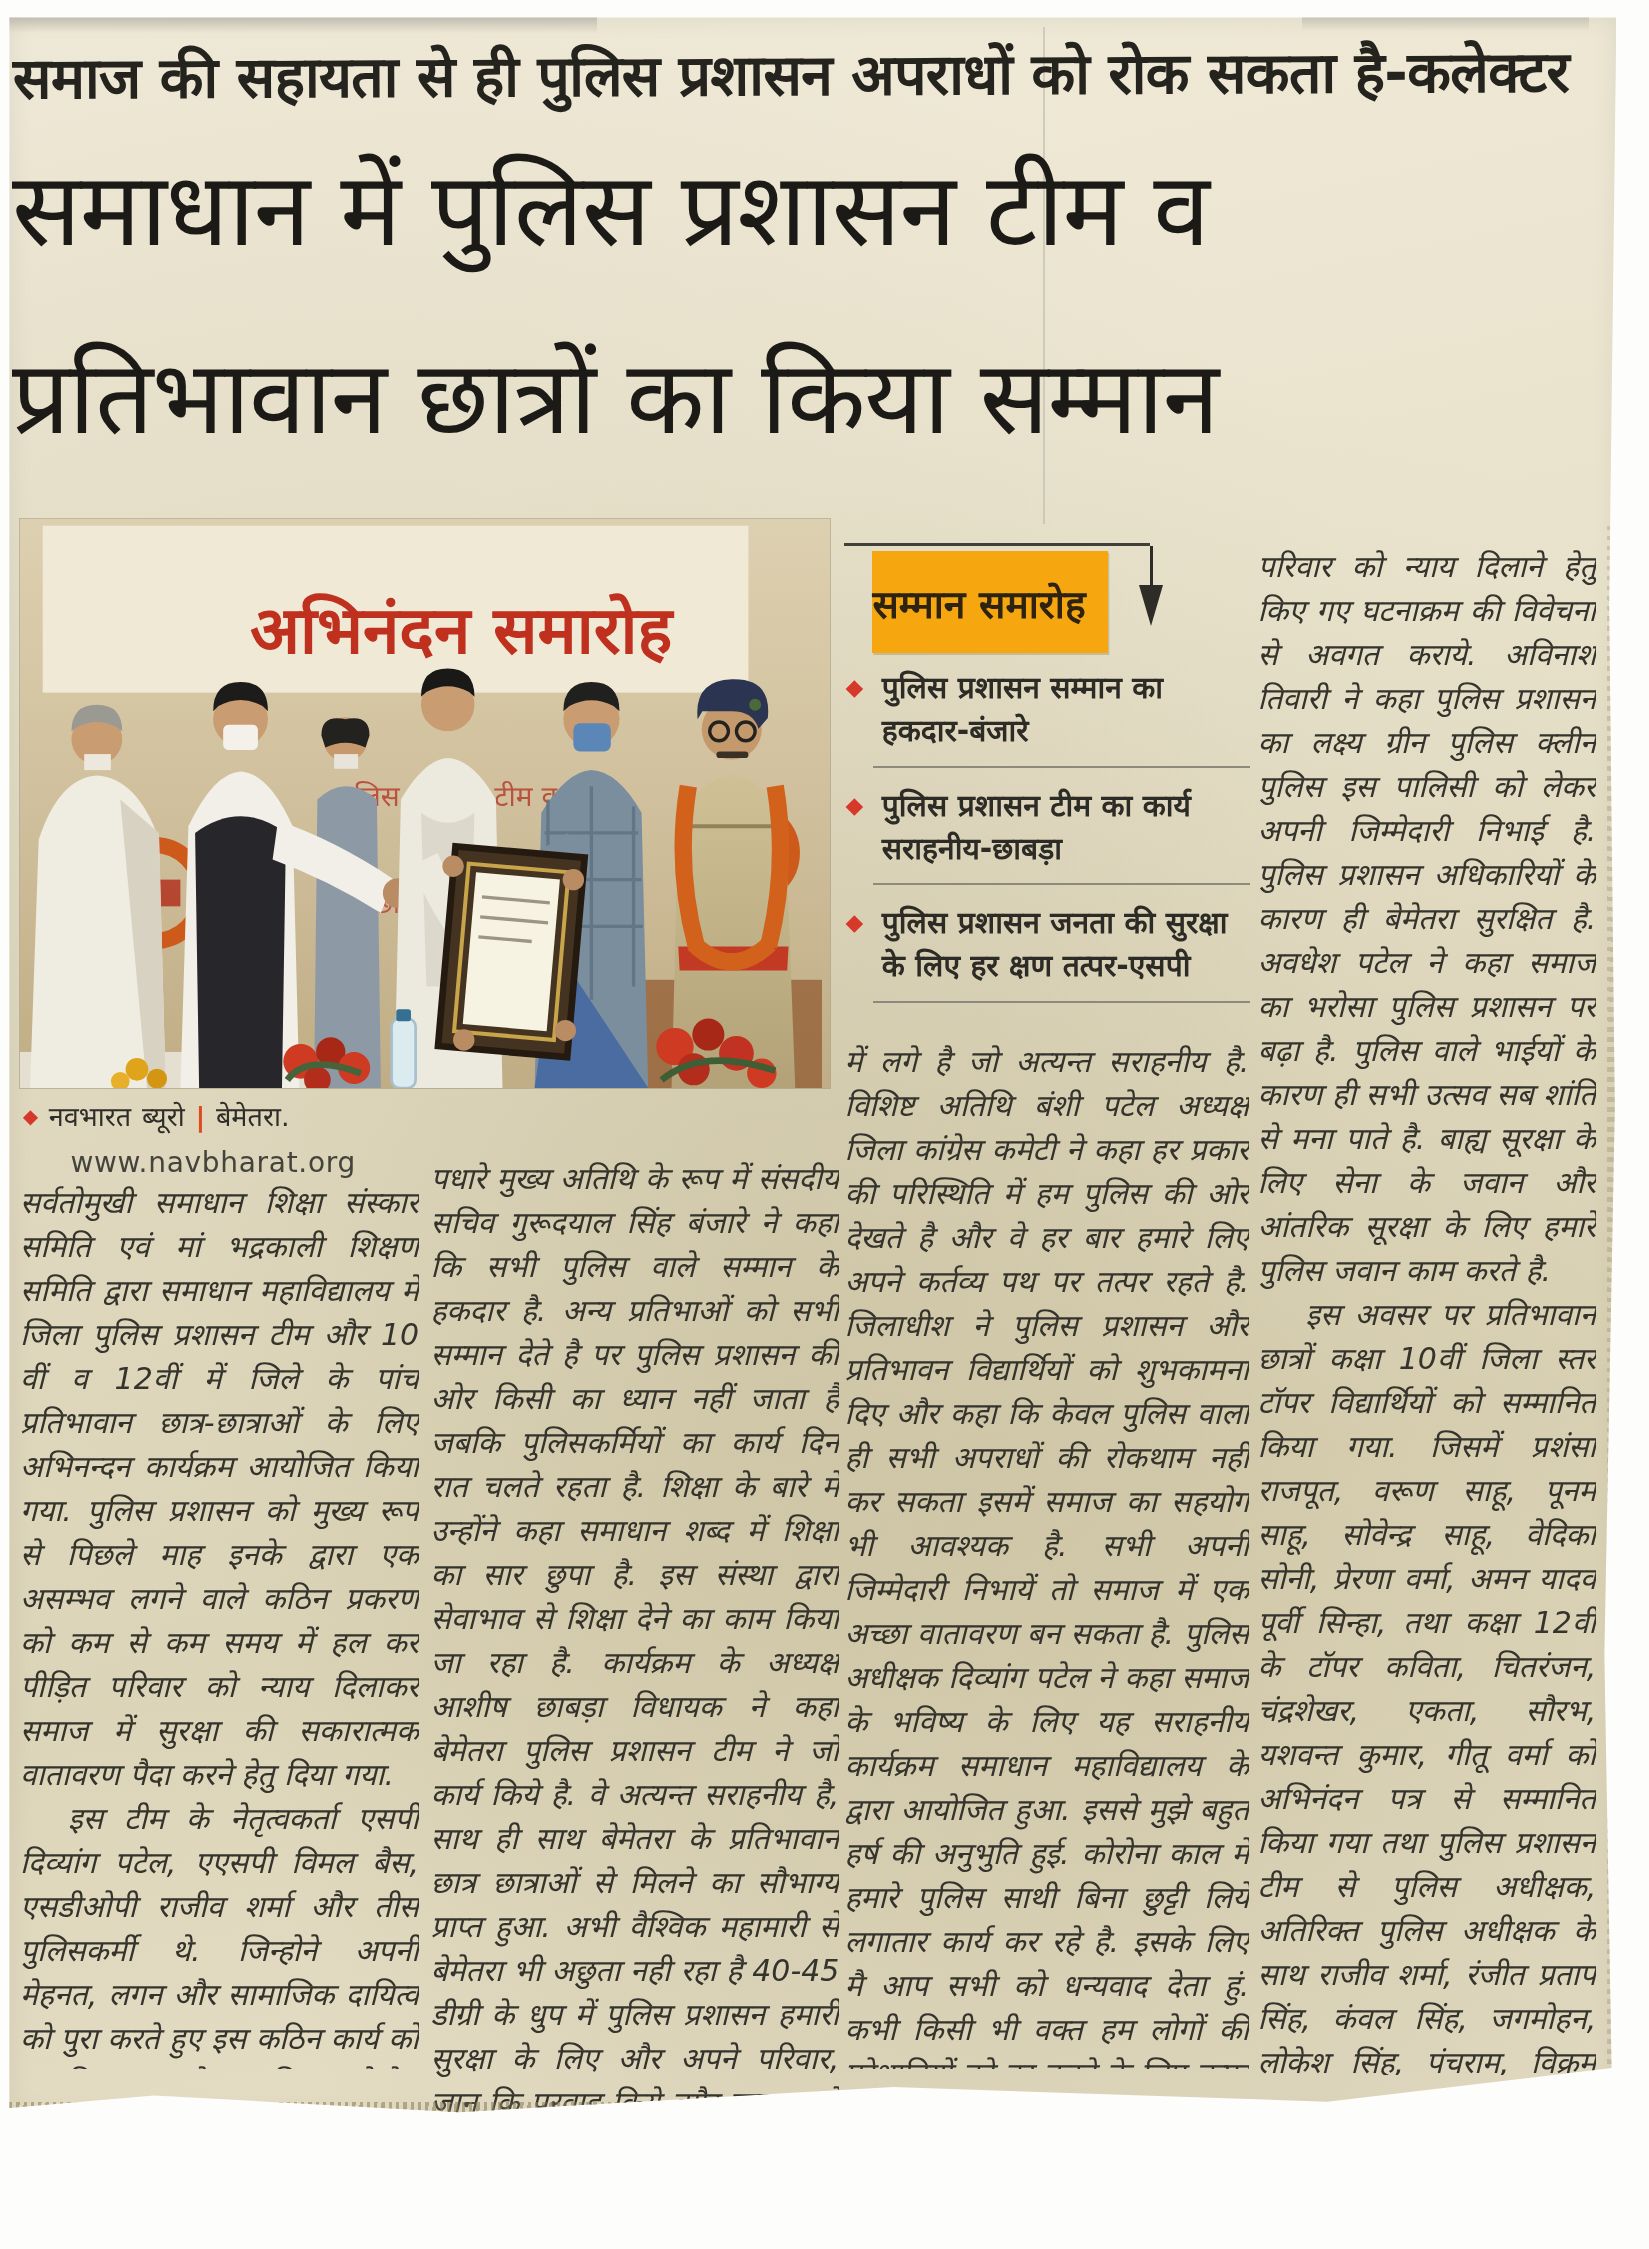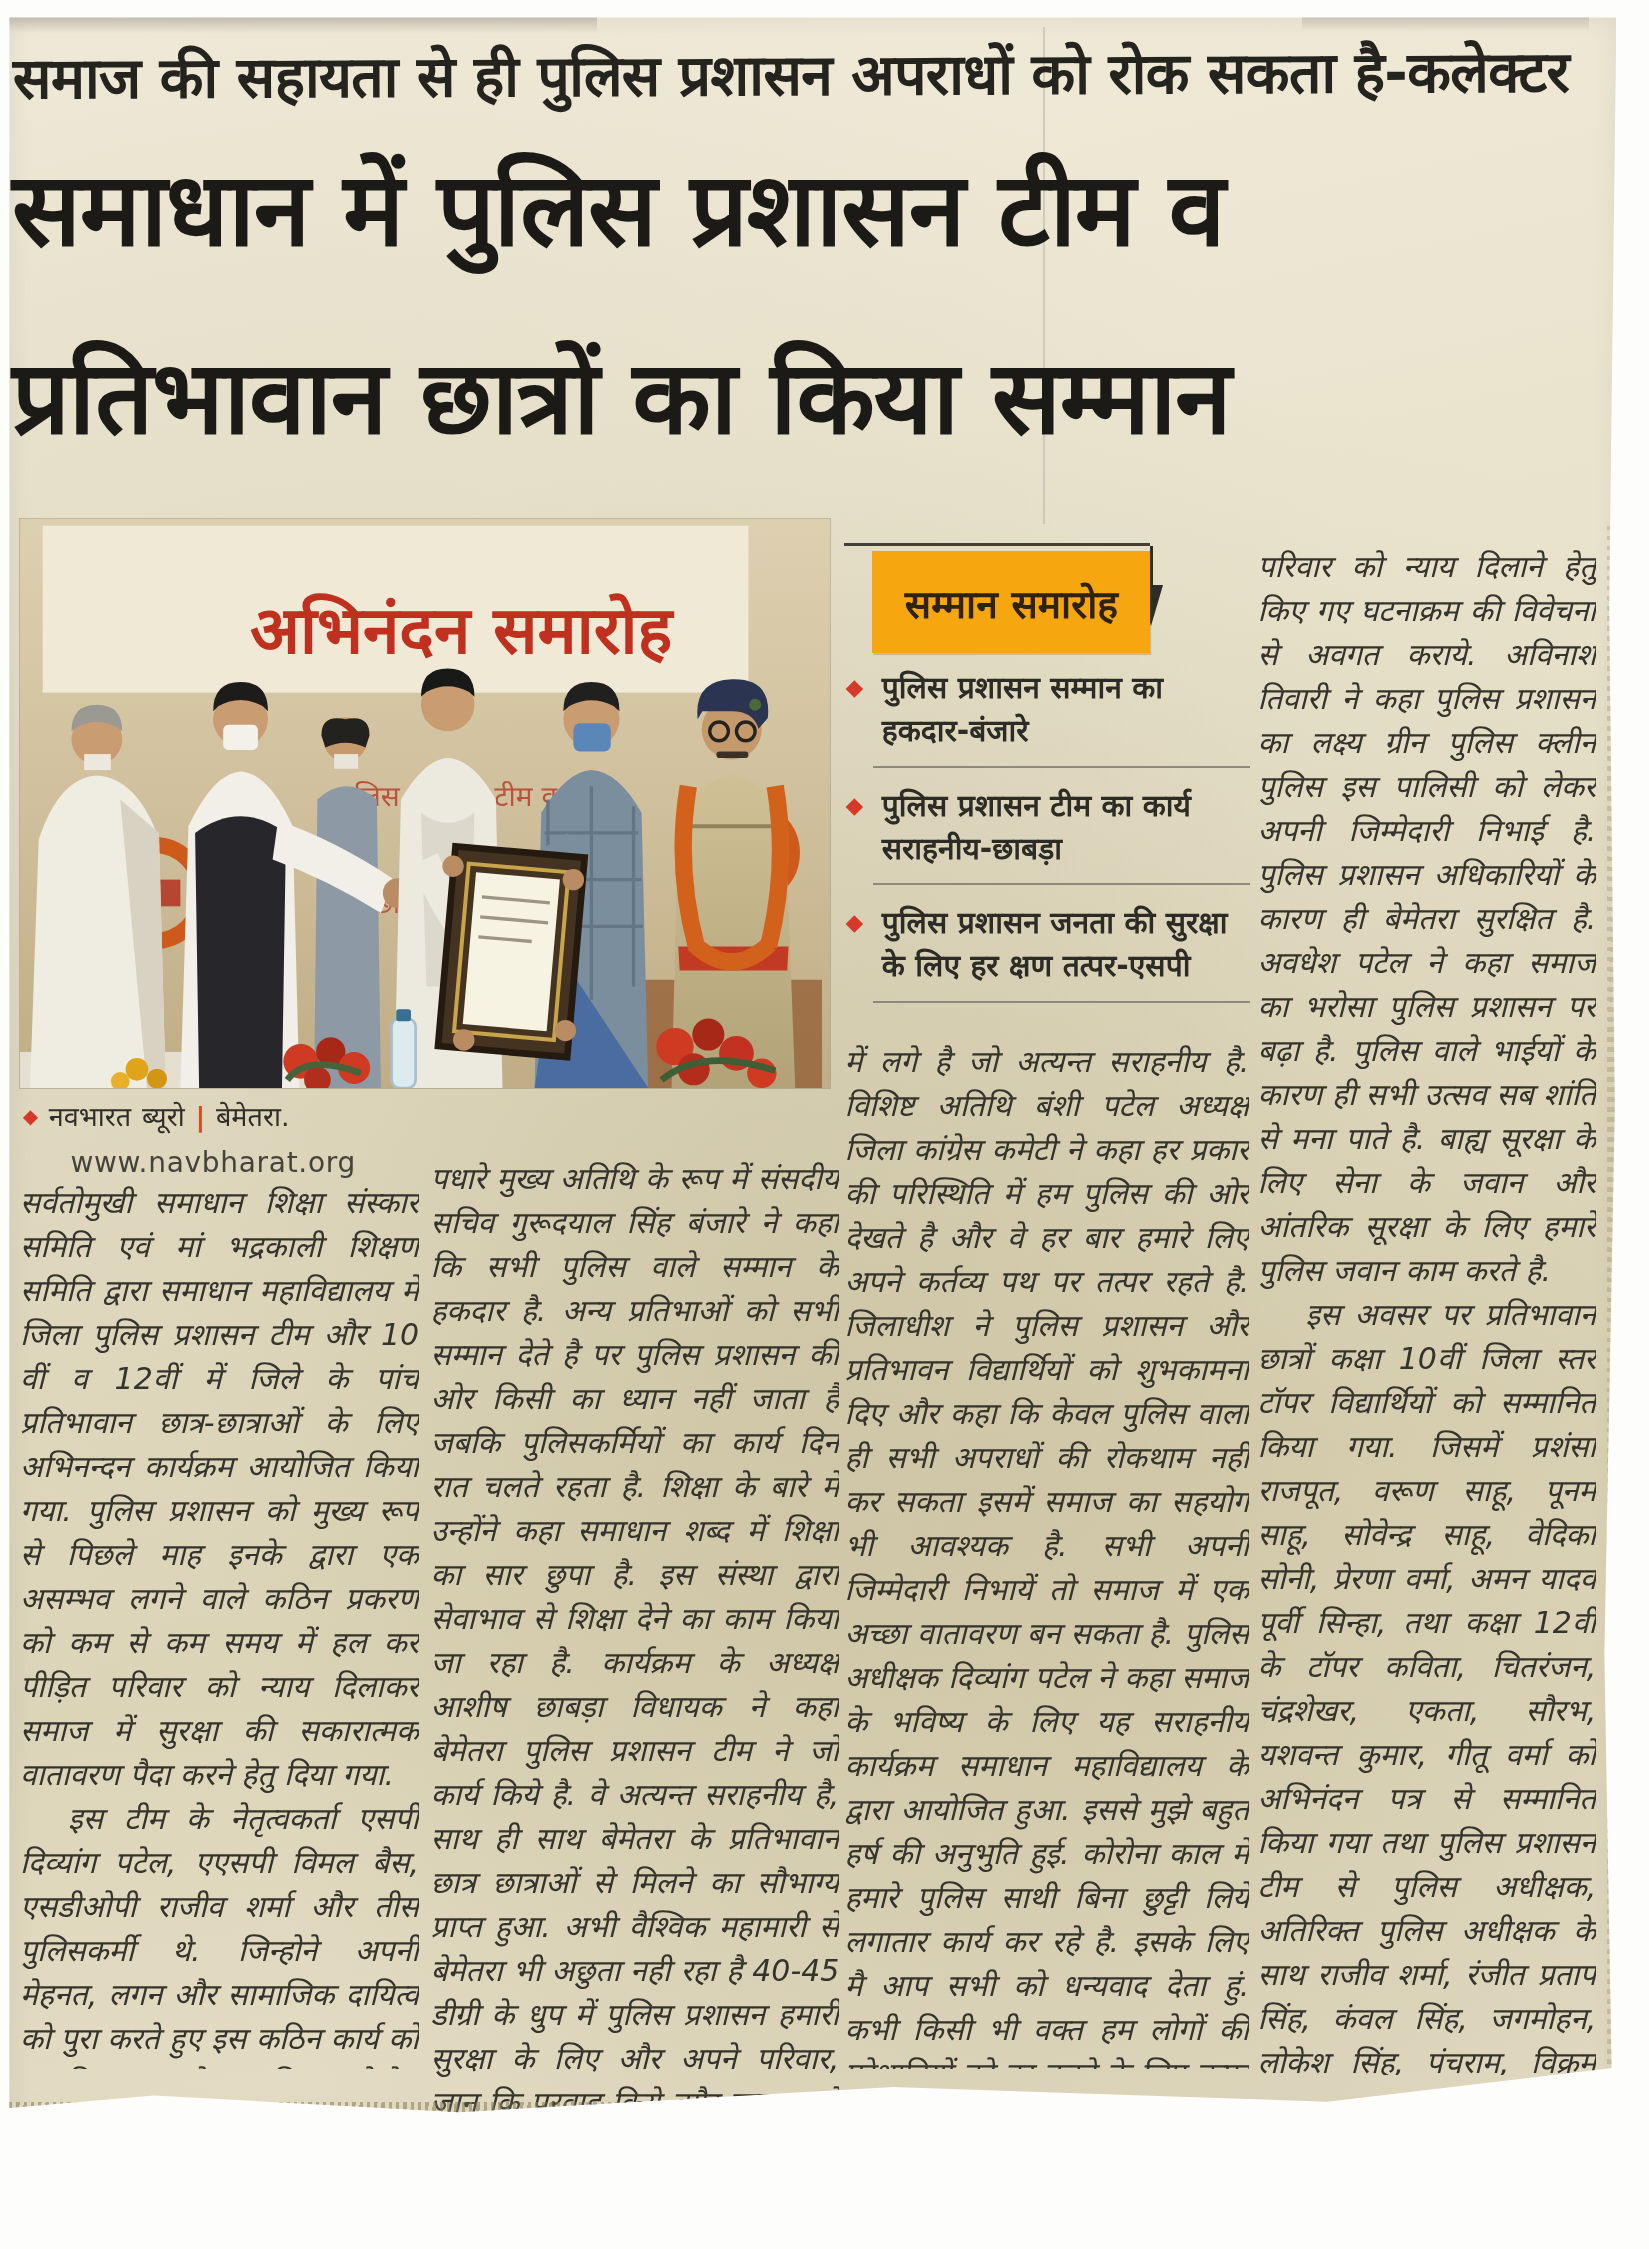--- a/index.html
+++ b/index.html
@@ -41,21 +41,21 @@
     background:#bdb9ab;opacity:.6;}
 
   
   .kicker{
     position:absolute;left:4px;top:17.4px;width:1062px;
     font-size:57px;font-weight:bold;color:#24231e;
     white-space:nowrap;letter-spacing:-0.7px;transform:rotate(-0.25deg);
   }
   .headline{
     position:absolute;left:2.7px;top:99px;width:1062px;
-    font-size:102px;font-weight:bold;color:#1b1a16;
+    font-size:102px;font-weight:normal;color:#1b1a16;
     line-height:188px;letter-spacing:-1.3px;
   }
   .headline span{display:block;white-space:nowrap;}
 
   
   .photo{position:absolute;left:10.7px;top:502px;width:810px;height:569px;
     outline:0.7px solid rgba(120,110,80,.35);}
   .photo svg{display:block;width:100%;height:100%;}
 
   
@@ -66,22 +66,22 @@
   .caption .divider{color:#e04a1f;font-weight:bold;}
   .website{position:absolute;left:61px;top:1129px;font-size:28px;color:#45443c;letter-spacing:0.7px;}
 
   
   .hl-rule{position:absolute;left:835px;top:526px;width:306px;height:2.7px;background:#403f38;}
   .down-arrow{position:absolute;left:1130px;top:529px;width:24px;height:80px;}
   .down-arrow .stem{position:absolute;left:10.7px;top:0;width:2.7px;height:40px;background:#2d2c27;}
   .down-arrow .head{position:absolute;left:0;top:39px;width:0;height:0;
     border-left:12px solid transparent;border-right:12px solid transparent;
     border-top:41px solid #2d2c27;}
-  .hl-box{position:absolute;left:863px;top:534px;width:278px;height:102px;
-    background:#f6a70f;display:flex;align-items:center;justify-content:center;
+  .hl-box{position:absolute;left:863px;top:534px;width:236px;height:102px;
+    background:#f6a70f;display:flex;align-items:center;
     box-shadow:1.3px 2px 0 rgba(120,90,20,.25);}
   .hl-box .hl-title{font-size:39px;font-weight:bold;color:#2e2310;}
   .bullets{position:absolute;left:836px;top:649px;width:405px;}
   .bullet{display:flex;gap:13.4px;font-size:30px;font-weight:bold;
     line-height:43px;color:#2c2b25;text-align:left;}
   .bullet .bdiamond{color:#d6392a;font-size:23px;line-height:43px;flex:0 0 23px;}
   .bullet-sep{border:0;border-bottom:2px solid #8d8a7d;margin:13.4px 0 16px 28px;}
 
   
   .col{position:absolute;font-size:30px;line-height:44px;color:#34332c;

